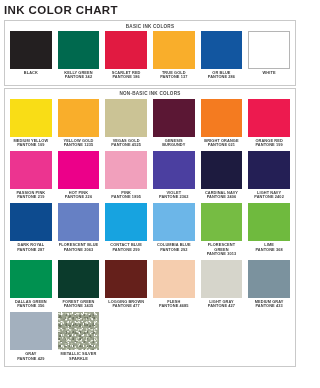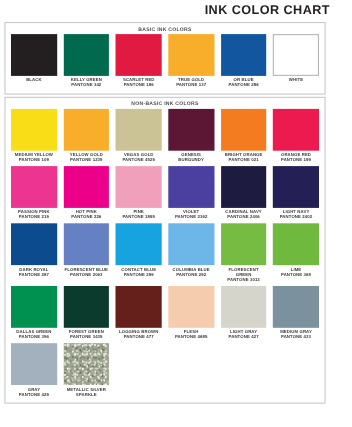--- a/index.html
+++ b/index.html
@@ -14,26 +14,26 @@
     overflow: hidden;
   }
   #page {
     width: 300px;
     height: 388px;
     position: relative;
     background: #ffffff;
     box-sizing: border-box;
   }
   #chart-title {
-    text-align: right;
+    text-align: left;
     font-size: 11.5px;
     font-weight: bold;
     letter-spacing: 0.4px;
     color: #231f20;
-    padding: 4px 0 3px 16px;
+    padding: 4px 0 3px 4px;
     line-height: 13px;
   }
   .section {
     border: 1px solid #c9c9c9;
     margin: 0 4px 2px 4px;
     background: #ffffff;
     box-sizing: border-box;
   }
   .section-header {
     text-align: center;

